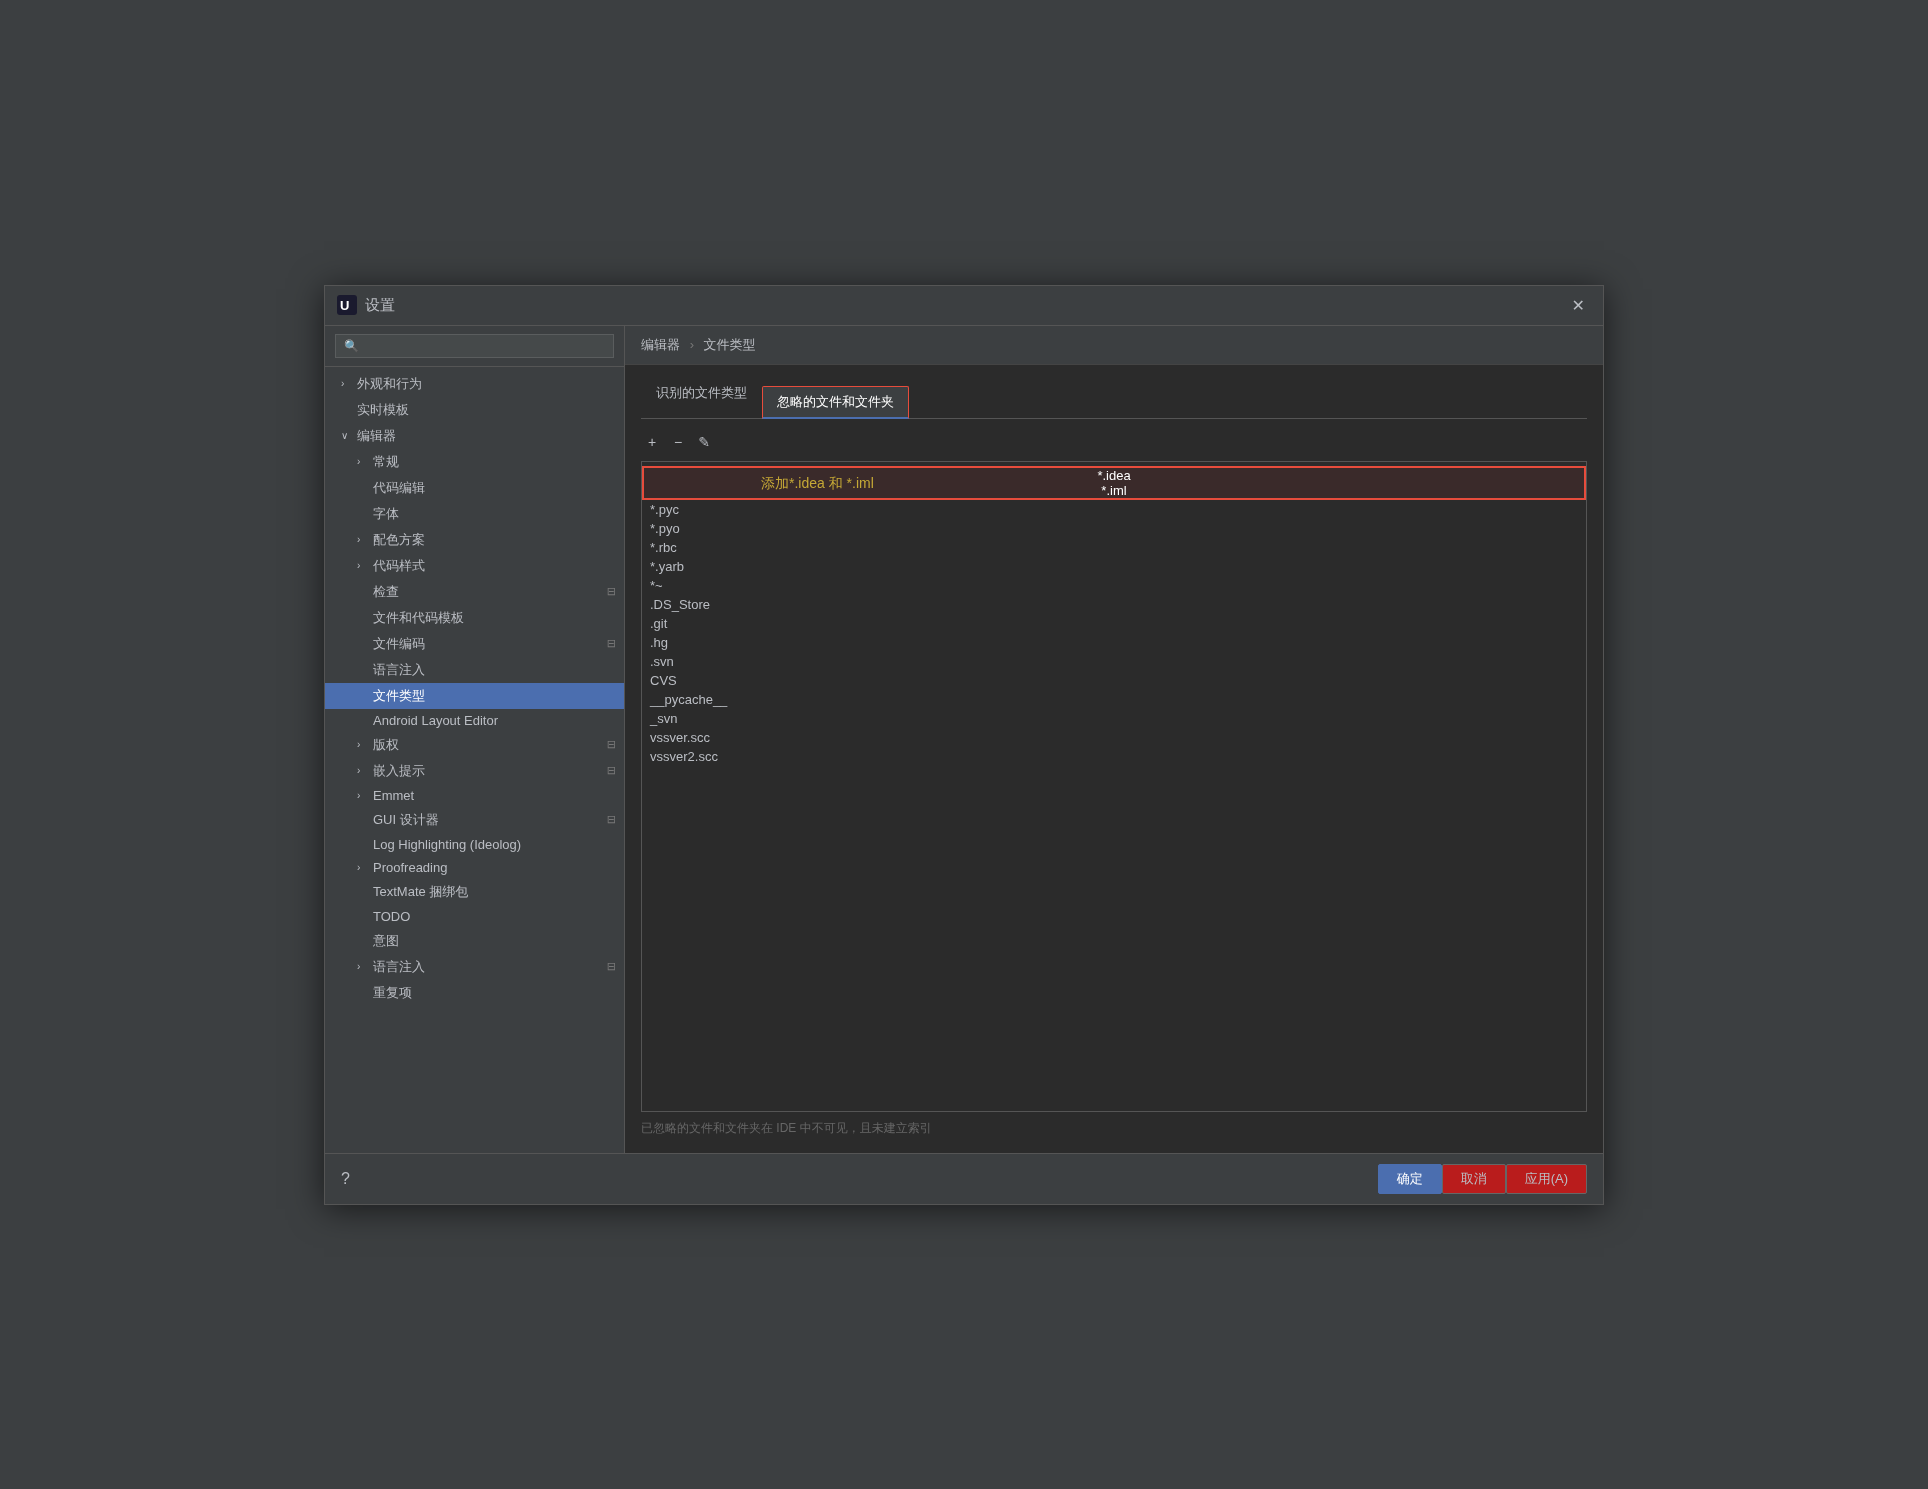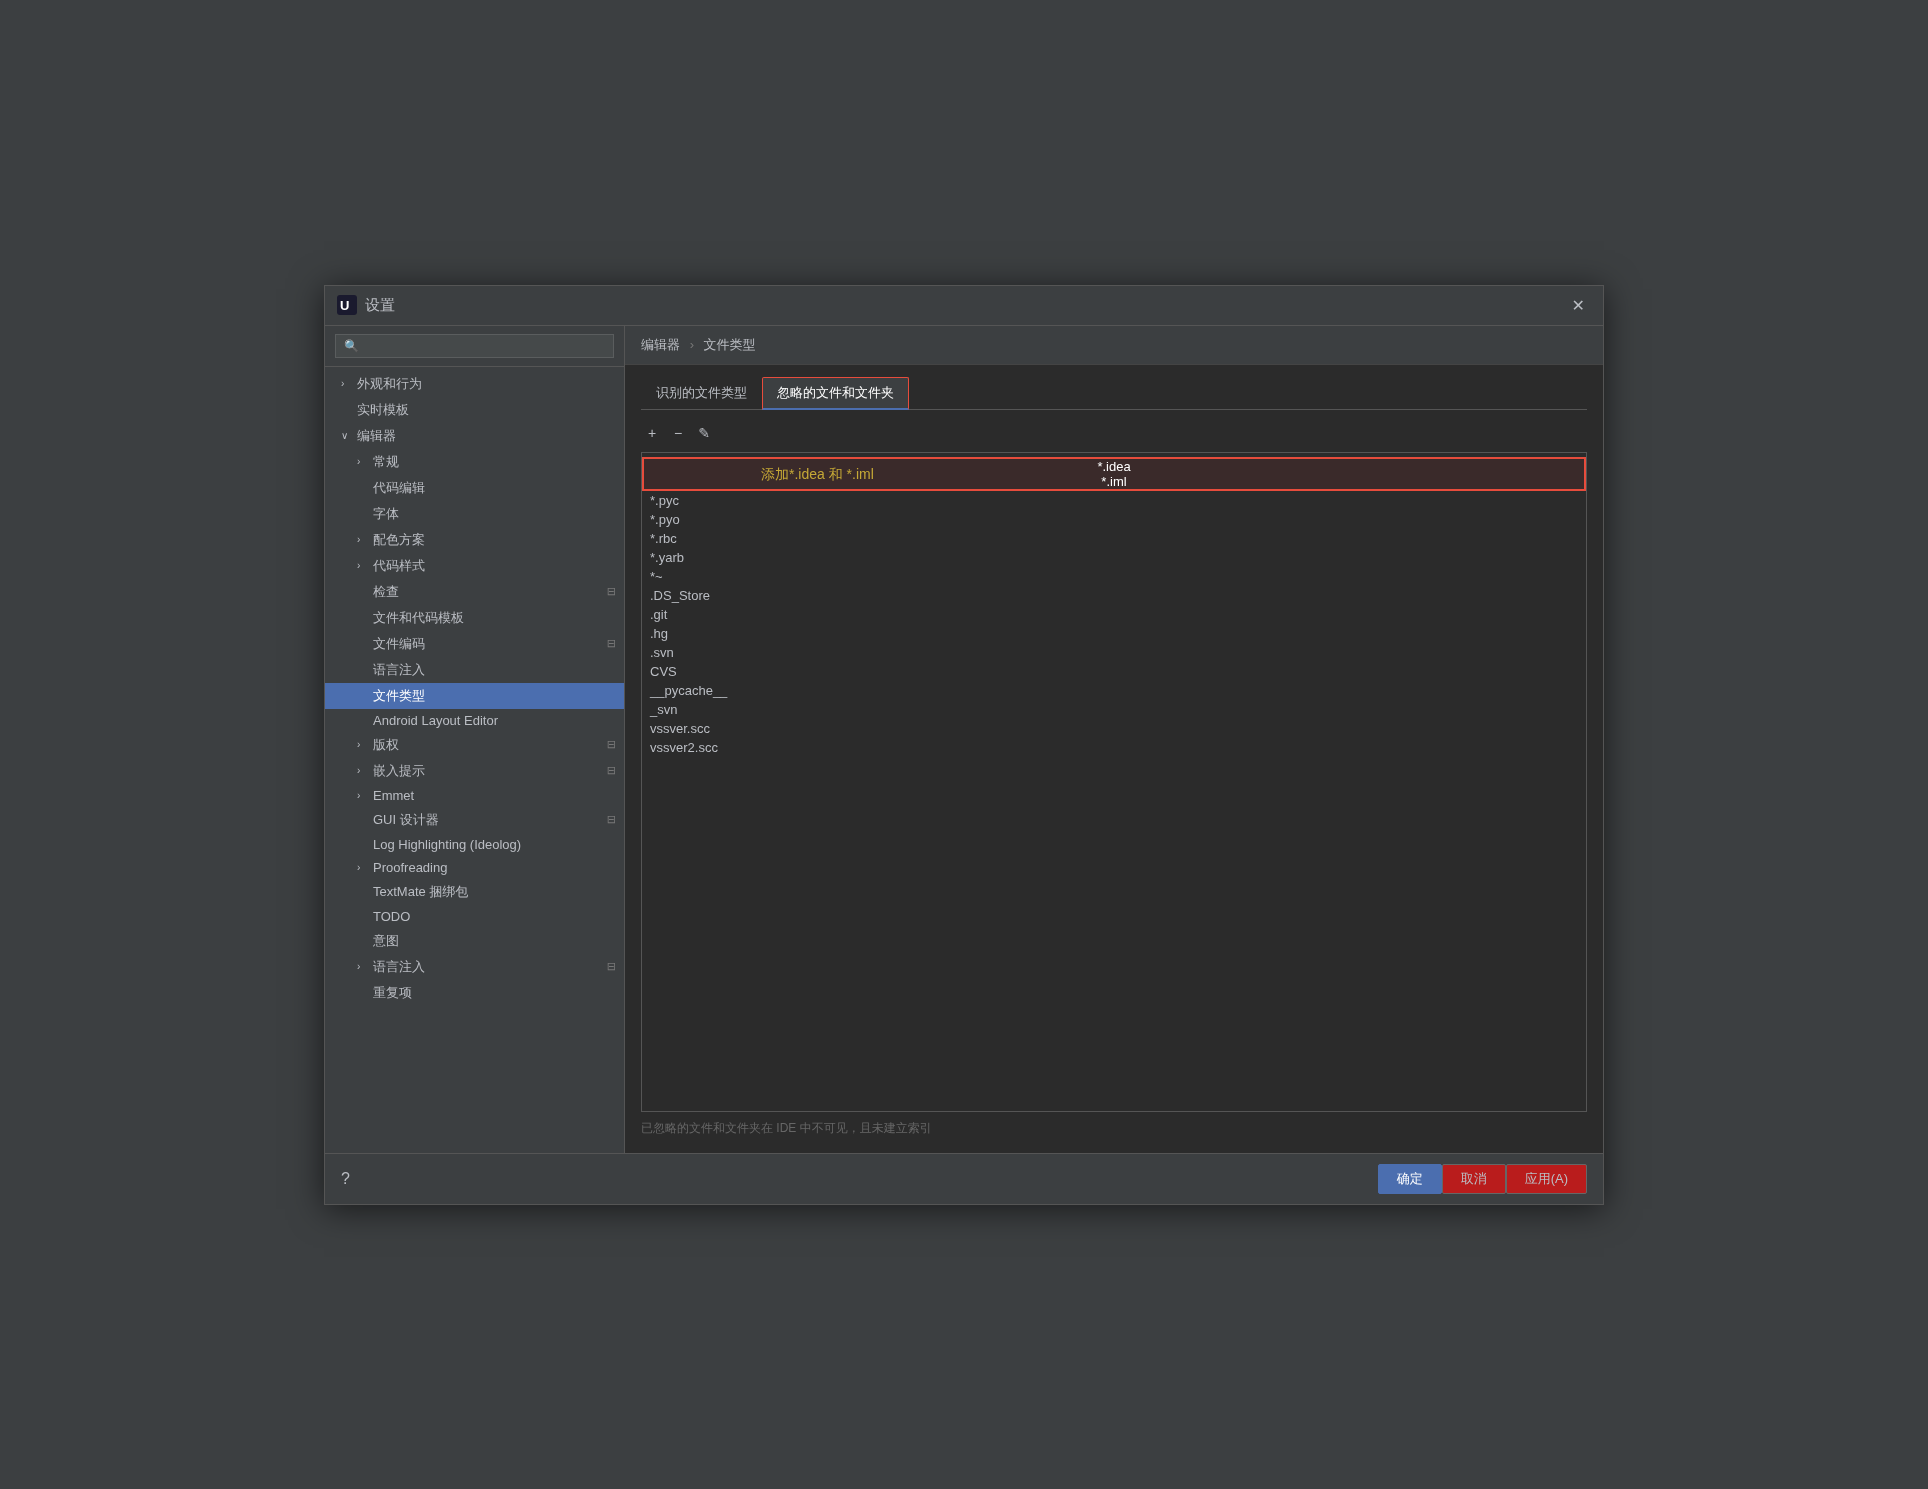--- a/index.html
+++ b/index.html
@@ -368,21 +368,21 @@
         <span class="sep">›</span>
         <span>文件类型</span>
       </div>
 
       <div class="content-area">
 
         <div class="tabs">
           <div class="tab">
             <span>识别的文件类型</span>
           </div>
-          <div class="tab active" style="border-color:#e74c3c; border-bottom:2px solid #4b6eaf;">
+          <div class="tab active" style="border-color:#e74c3c; border-bottom:2px solid #4b6eaf;margin-top:9px;">
             <span>忽略的文件和文件夹</span>
           </div>
         </div>
 
         <div class="toolbar">
           <button class="toolbar-btn">+</button>
           <button class="toolbar-btn">−</button>
           <button class="toolbar-btn">✎</button>
         </div>
 

